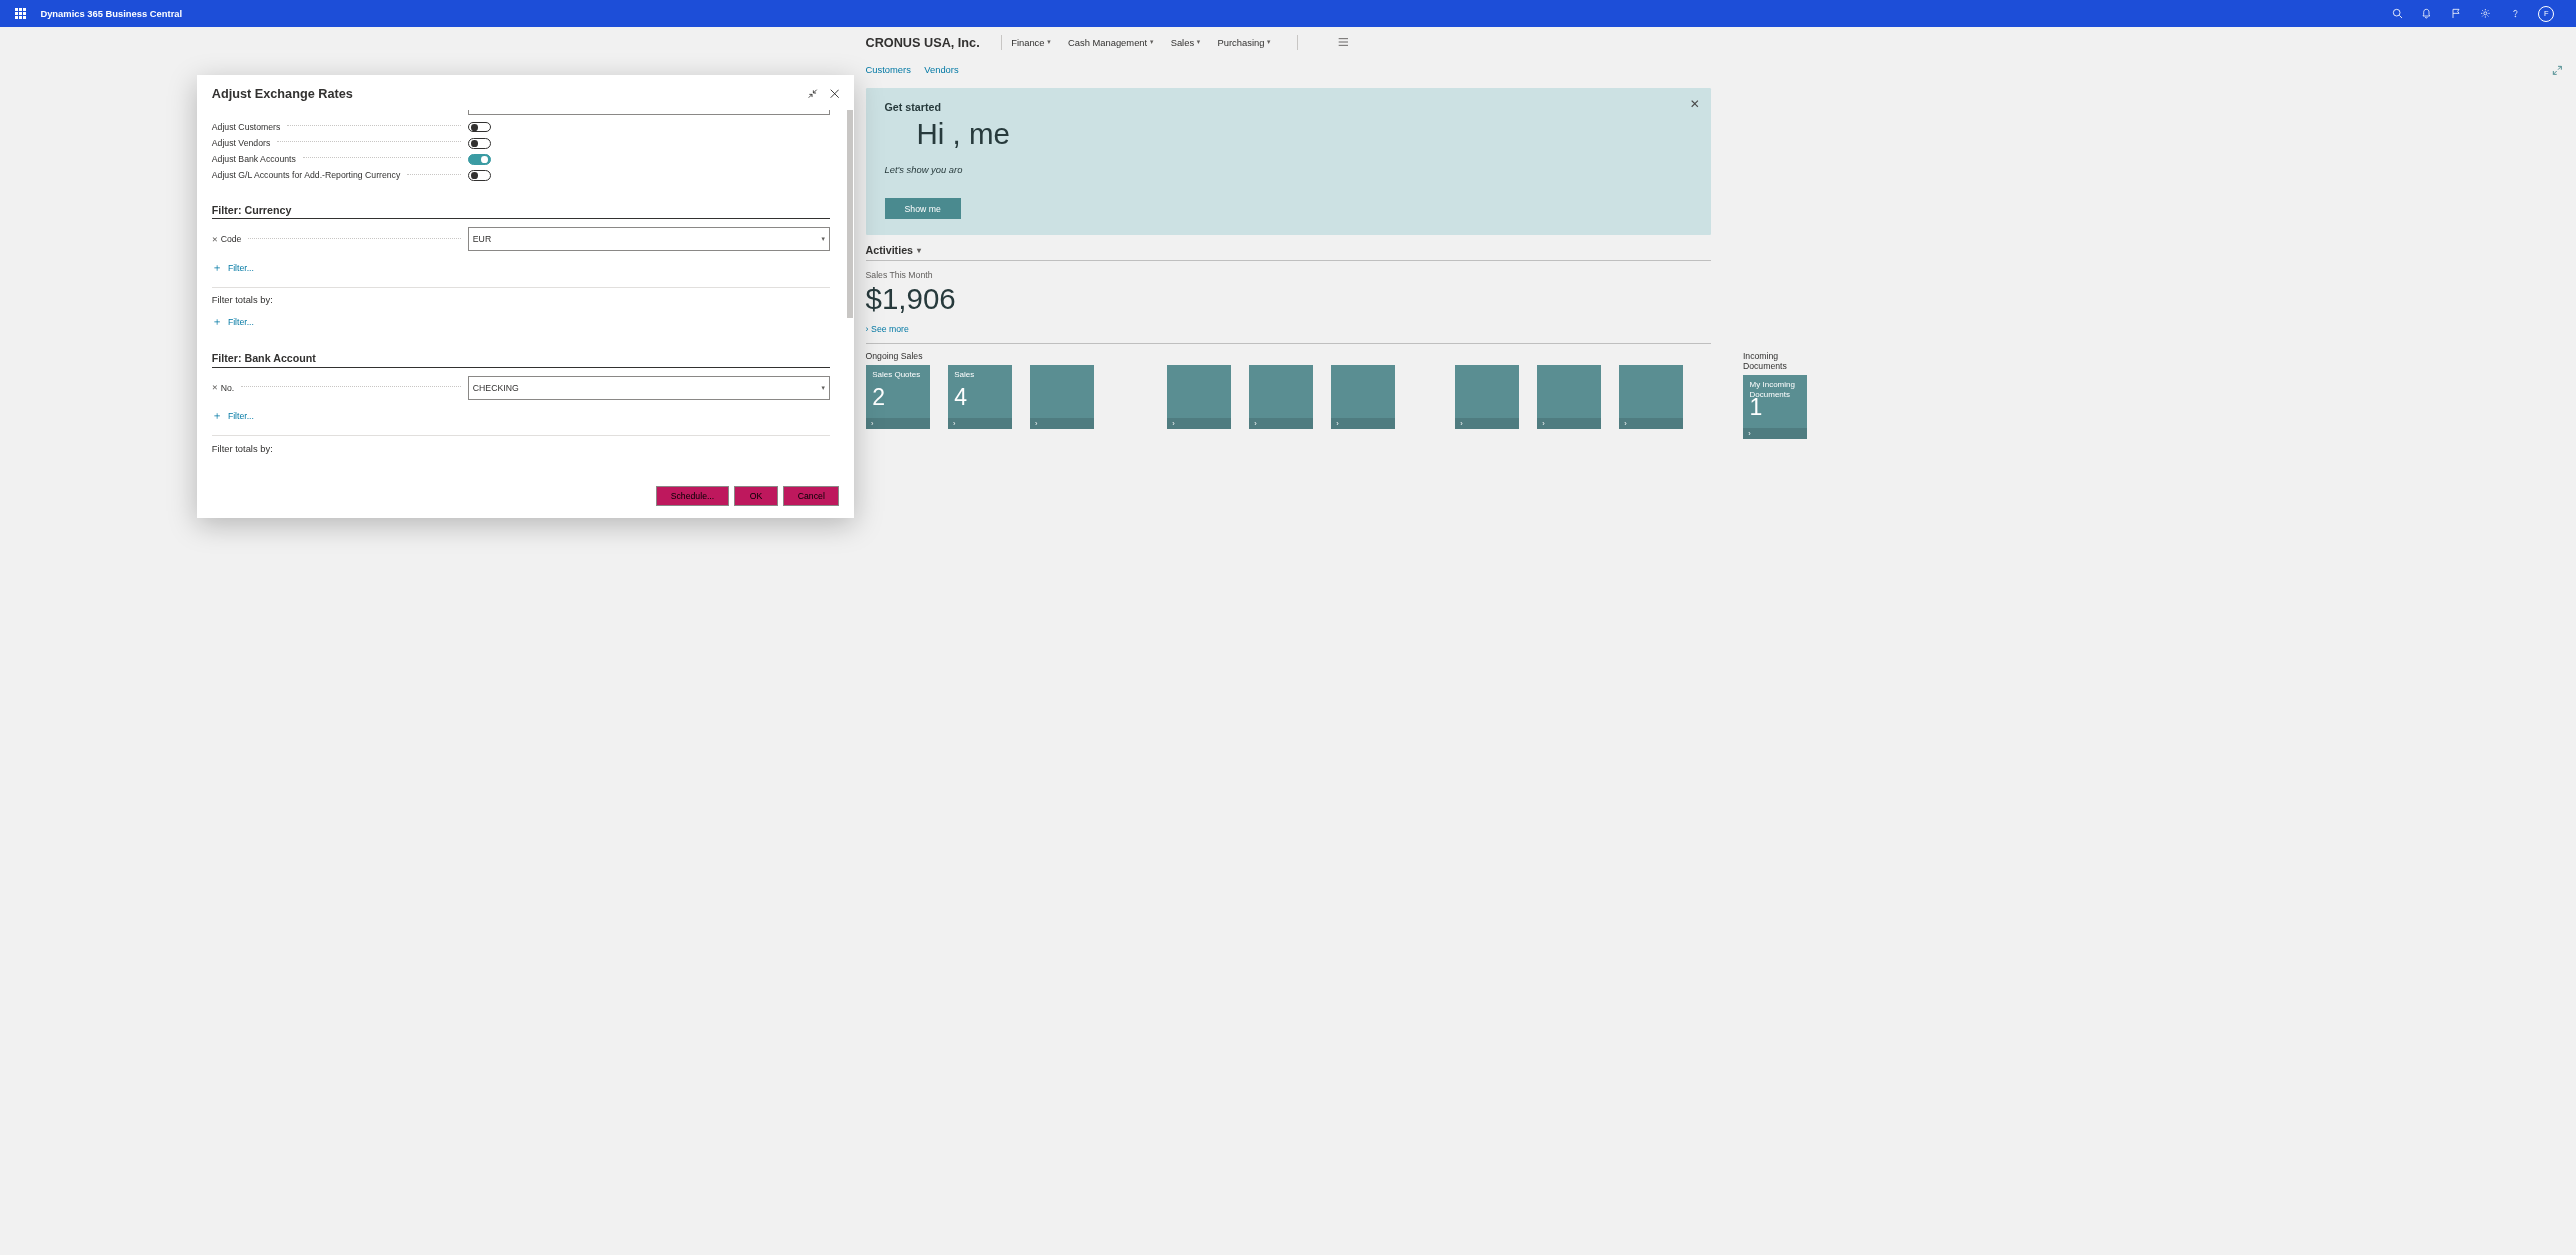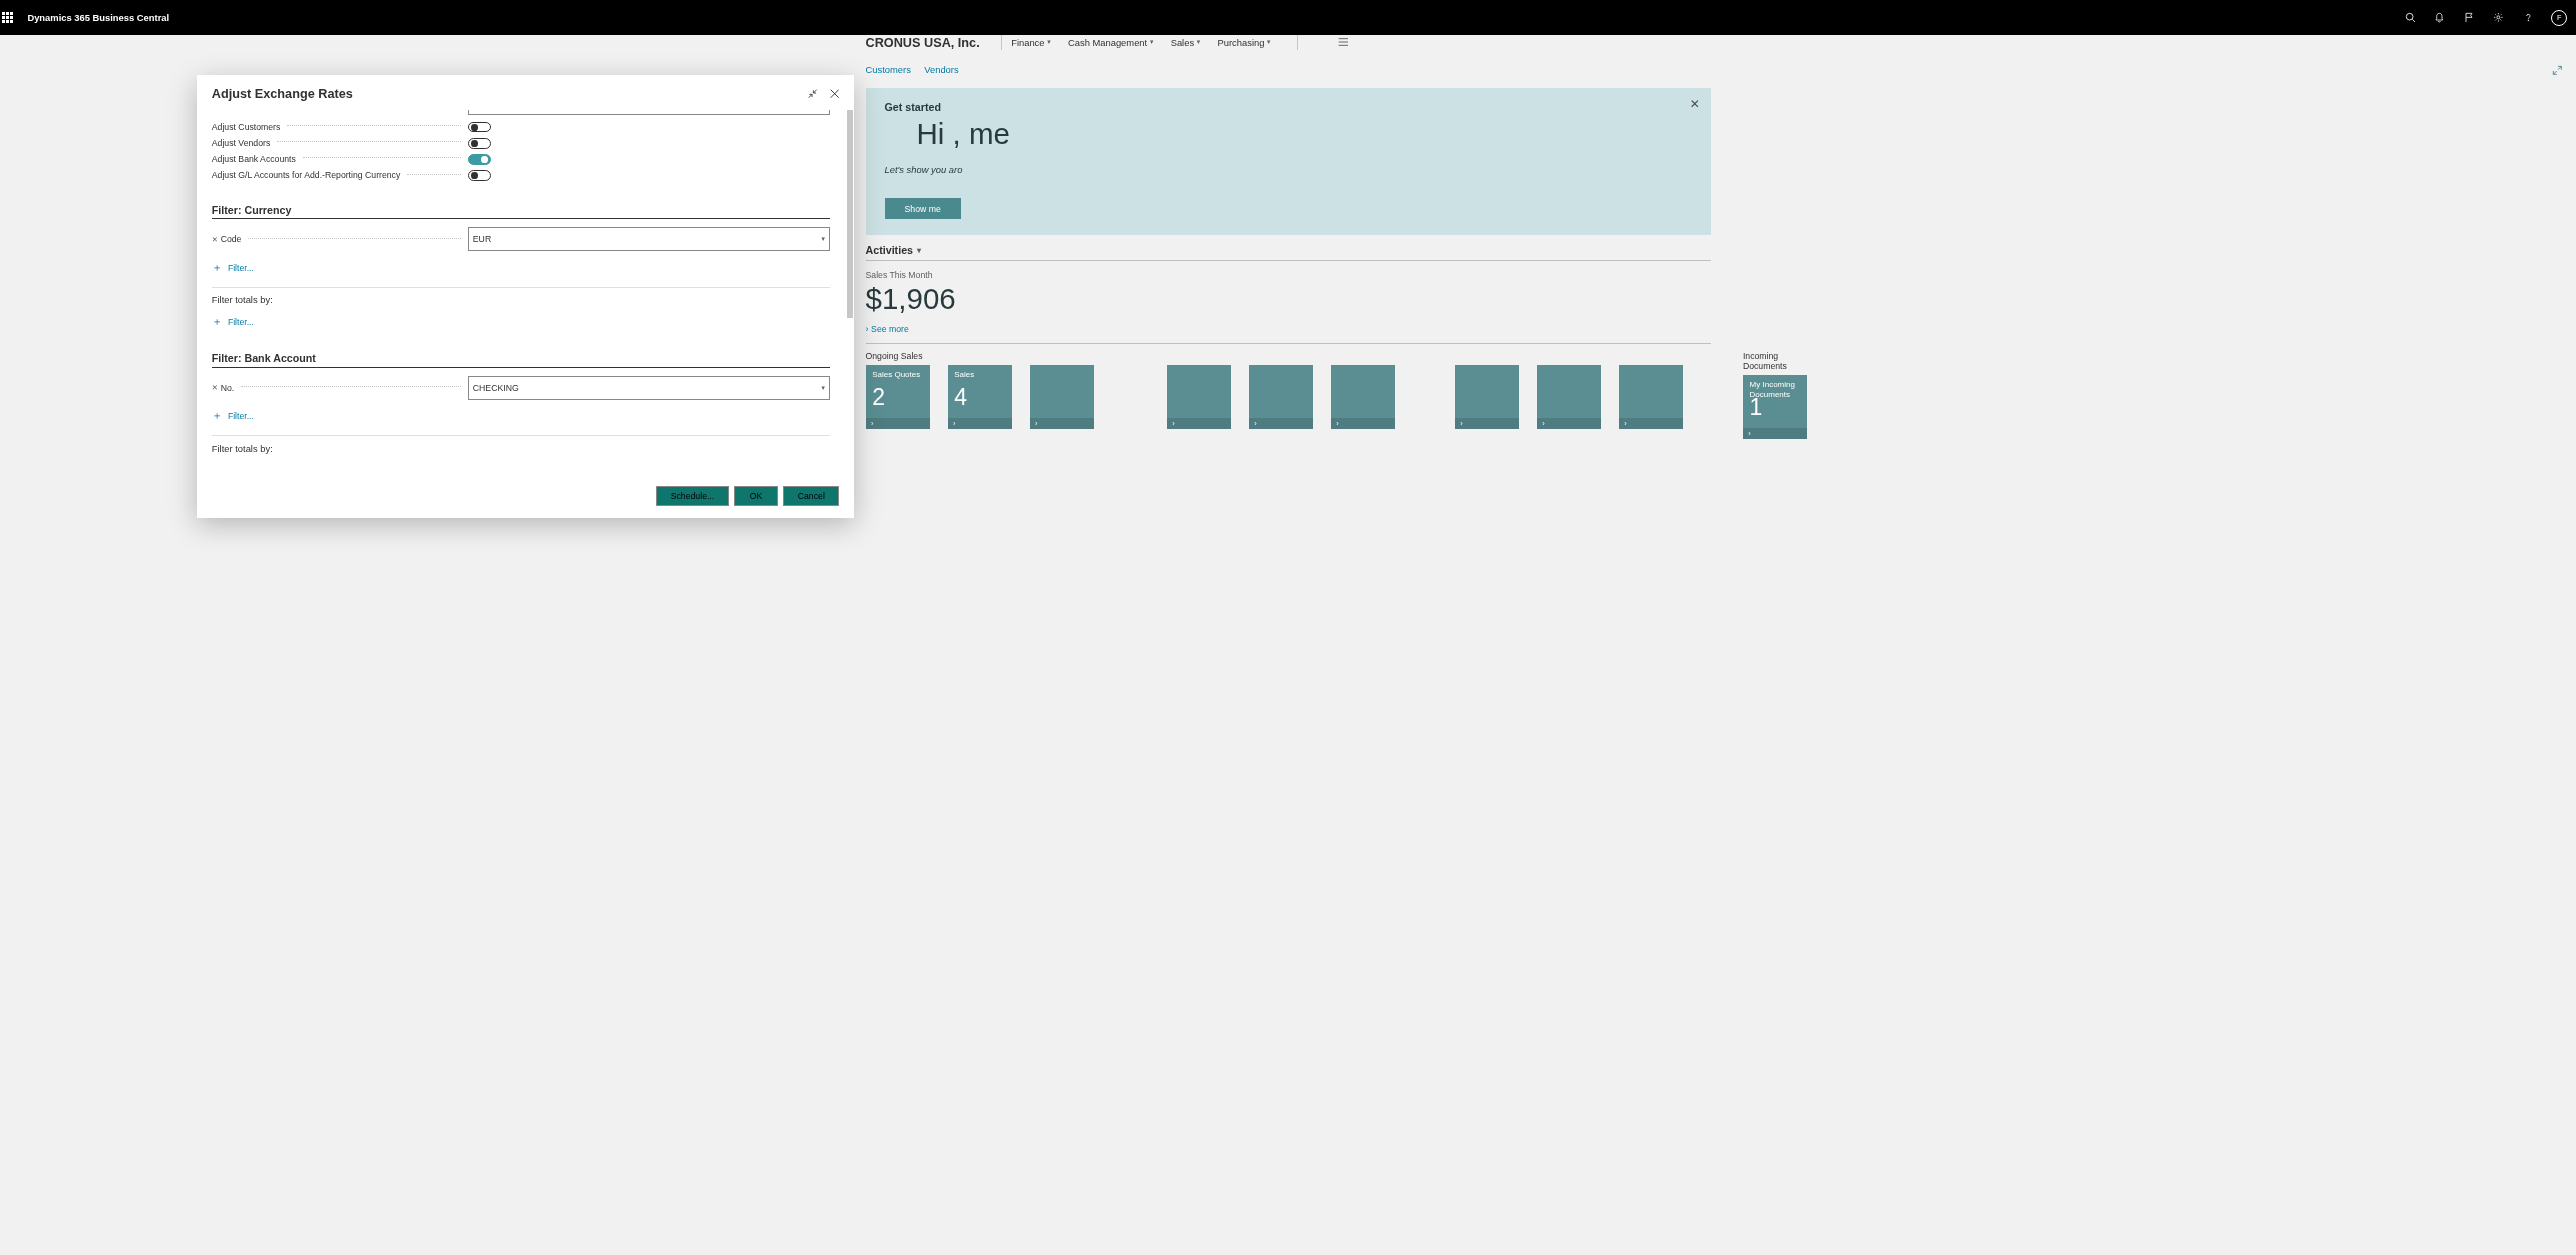--- a/index.html
+++ b/index.html
@@ -1,20 +1,20 @@
 <!DOCTYPE html>
 <html style="font-size:10.7px"><head>
 <meta charset="utf-8">
 <style>
   * { box-sizing: border-box; margin: 0; padding: 0; }
   html, body { width: 100%; height: 100%; font-family: "Segoe UI", Arial, sans-serif; background: #f1f1f1; color: #323130; }
   body { position: relative; overflow: hidden; }
 
   
-  .topbar { height: 35px; background: #000000; color: #fff; display: flex; align-items: center; padding: 0 2px; }
+  .topbar { height: 27px; background: #1d4ed8; color: #fff; display: flex; align-items: center; padding: 0 15px; }
   .topbar-left { display: flex; align-items: center; gap: 8px; }
   .waffle { width: 10.7px; height: 10.7px; display: grid; grid-template-columns: repeat(3,2.7px); grid-template-rows: repeat(3,2.7px); gap: 1.3px; cursor: pointer; }
   .waffle span { background: #fff; width: 2.7px; height: 2.7px; }
   .app-title { font-size: 9.4px; font-weight: 600; margin-left: 6.7px; }
   .topbar-right { margin-left: auto; display: flex; align-items: center; gap: 17.4px; padding-right: 6.7px; }
   .topbar-icon { width: 12px; height: 12px; display: flex; align-items: center; justify-content: center; cursor: pointer; color:#fff; }
   .avatar { width: 16px; height: 16px; border: 0.7px solid #fff; border-radius: 50%; display: flex; align-items: center; justify-content: center; font-size: 7.4px; cursor:pointer;}
 
   
   .page { position: absolute; top: 27px; left: 0; right: 0; bottom: 0; }
@@ -64,21 +64,21 @@
   
   .modal { position:absolute; top:48px; left:197px; width:657px; height:443px; background:#fff; box-shadow:0 6.7px 27px rgba(0,0,0,0.25); display:flex; flex-direction:column; z-index:50;}
   .modal-header { display:flex; align-items:center; padding:12px 14.8px 9.4px 14.8px;}
   .modal-title { font-size:12.7px; font-weight:600;}
   .modal-headicons { margin-left:auto; display:flex; gap:12px; color:#323130;}
   .modal-headicons span { cursor:pointer; font-size:10.7px;}
   .modal-body { flex:1; overflow:auto; padding:0 14.8px 6.7px 14.8px; position:relative;}
   .modal-scrollbar { position:absolute; right:0.7px; top:0; width:6px; height:208px; background:#c8c6c4;}
   .modal-body-inner { padding-right:9.4px;}
   .modal-footer { display:flex; justify-content:flex-end; gap:5.4px; padding:9.4px 14.8px 12px 14.8px; }
-  .btn { border:0.7px solid #8a8886; background:#0f766e; padding:4px 13.4px; font-size:8.7px; cursor:pointer; min-width:44px;}
+  .btn { border:0.7px solid #8a8886; background:#be185d; padding:4px 13.4px; font-size:8.7px; cursor:pointer; min-width:44px;}
 
   
   .toggle-row { display:flex; align-items:center; margin:5.4px 0; }
   .toggle-label { font-size:8.7px; color:#323130; white-space:nowrap;}
   .dots { flex:1; border-bottom:1.3px dotted #c8c6c4; margin:0 6.7px 2.7px 6.7px; height:0.7px;}
   .toggle { width:23px; height:10.7px; border-radius:6.7px; border:0.7px solid #323130; position:relative; cursor:pointer; background:#fff;}
   .toggle .knob { width:6.7px; height:6.7px; border-radius:50%; background:#323130; position:absolute; top:1.3px; left:2px;}
   .toggle.on { background:#3a9ba3; border-color:#3a9ba3;}
   .toggle.on .knob { background:#fff; left:auto; right:2px;}
   .toggle-holder { width:362px; display:flex; justify-content:flex-start;}

